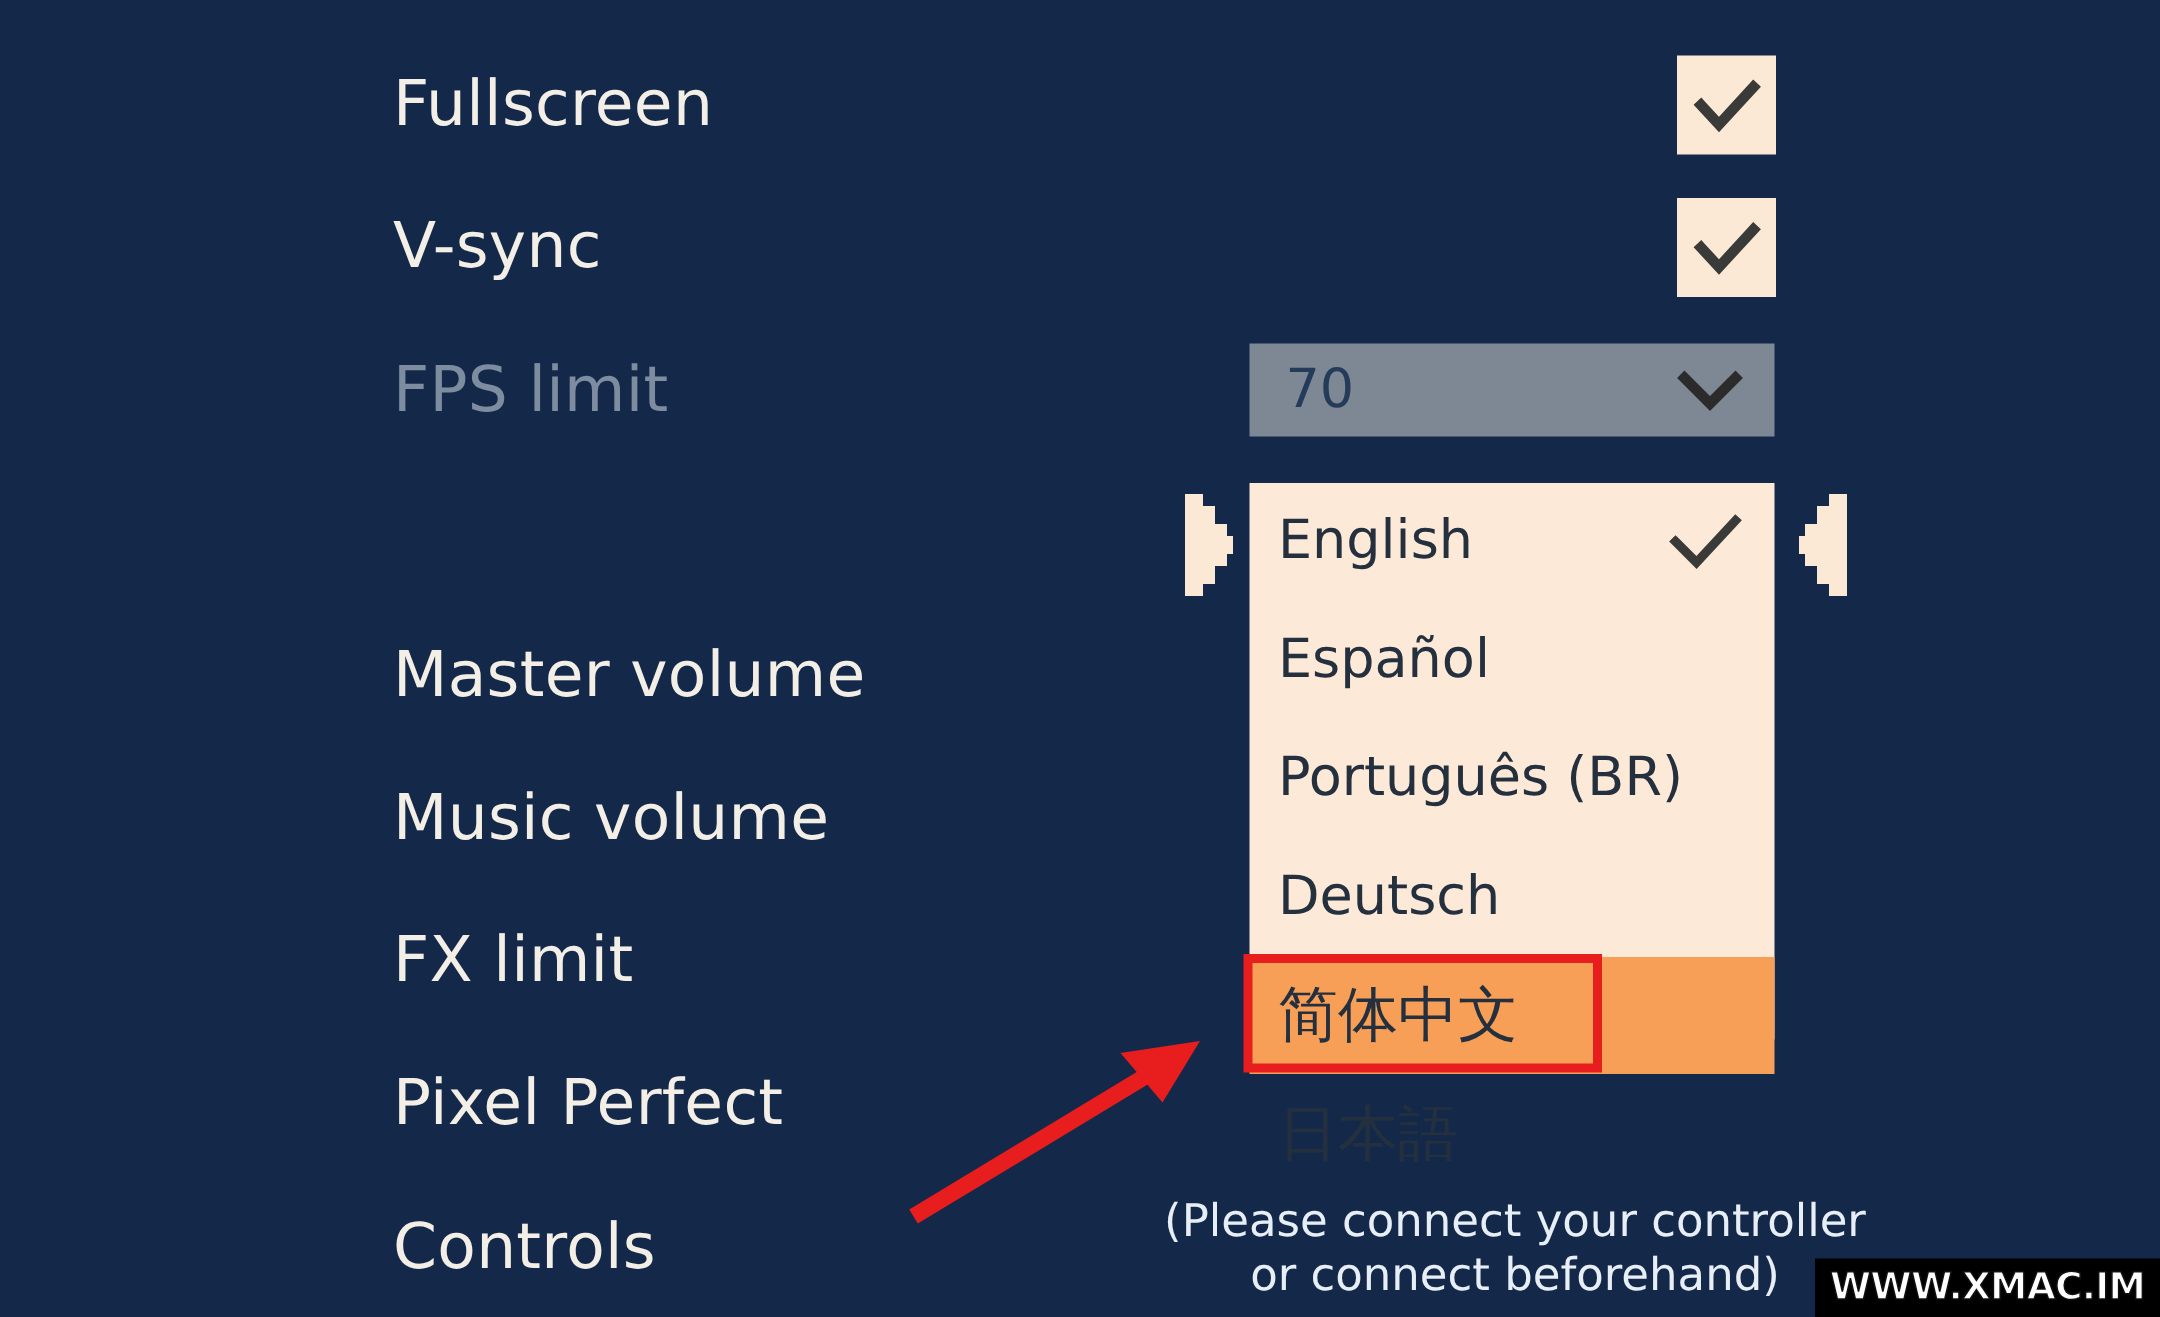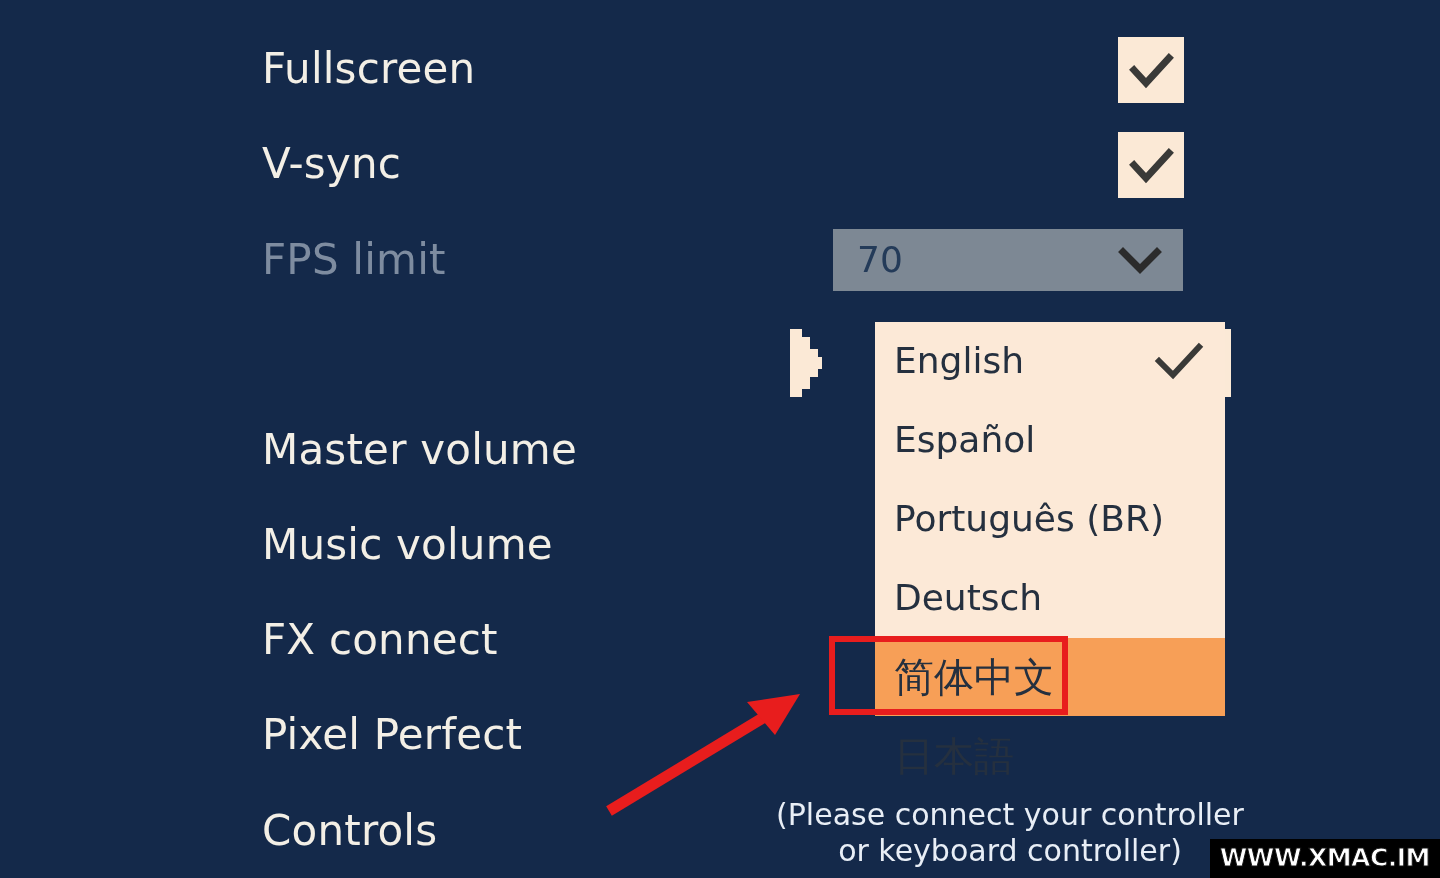--- a/index.html
+++ b/index.html
@@ -74,21 +74,20 @@
   }
 
   
   .lang-panel {
     position: absolute;
     left: 833px;
     top: 322px;
     width: 350px;
     height: 371px;
     background: #fce9d7;
-    margin-left: 42px;
   }
   .lang-item {
     position: absolute;
     left: 0;
     width: 350px;
     height: 78px;
     display: flex;
     align-items: center;
     padding: 0 18px 0 19px;
     box-sizing: border-box;
@@ -193,21 +192,21 @@
 
     <div class="setting-row" style="top:427px;">
       <span class="setting-label">Master volume</span>
     </div>
 
     <div class="setting-row" style="top:522px;">
       <span class="setting-label">Music volume</span>
     </div>
 
     <div class="setting-row" style="top:617px;">
-      <span class="setting-label">FX connect</span>
+      <span class="setting-label">FX limit</span>
     </div>
 
     <div class="setting-row" style="top:712px;">
       <span class="setting-label">Pixel Perfect</span>
     </div>
 
     <div class="setting-row" style="top:808px;">
       <span class="setting-label">Controls</span>
     </div>
 
@@ -276,21 +275,21 @@
     </div>
 
     <div class="lang-item" style="top:395px;align-items:center;">
       <span class="lang-text cjk">日本語</span>
     </div>
 
   </div>
 
   <div class="footer-hint">
     <div>(Please connect your controller</div>
-    <div>or keyboard controller)</div>
+    <div>or connect beforehand)</div>
   </div>
 
   <div class="red-box"></div>
 
   <svg class="red-arrow" viewBox="0 0 220 145">
     <line x1="14" y1="131" x2="186" y2="27" stroke="#e81d1d" stroke-width="11" stroke-linecap="butt"></line>
     <polygon points="205,14 152,22 180,55" fill="#e81d1d"></polygon>
   </svg>
 
   <div class="watermark">

